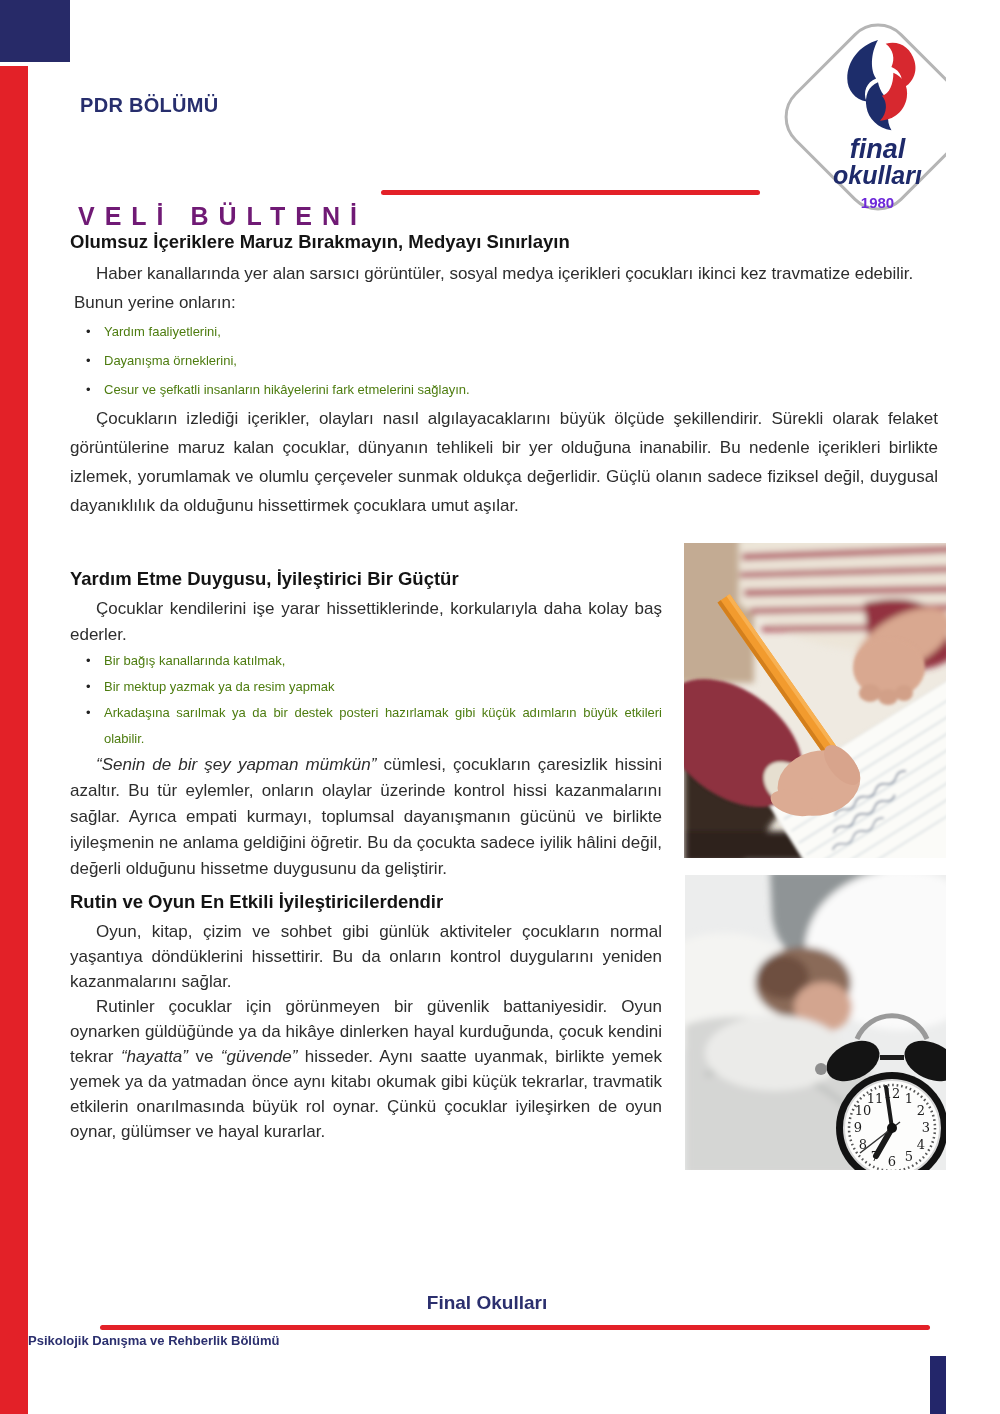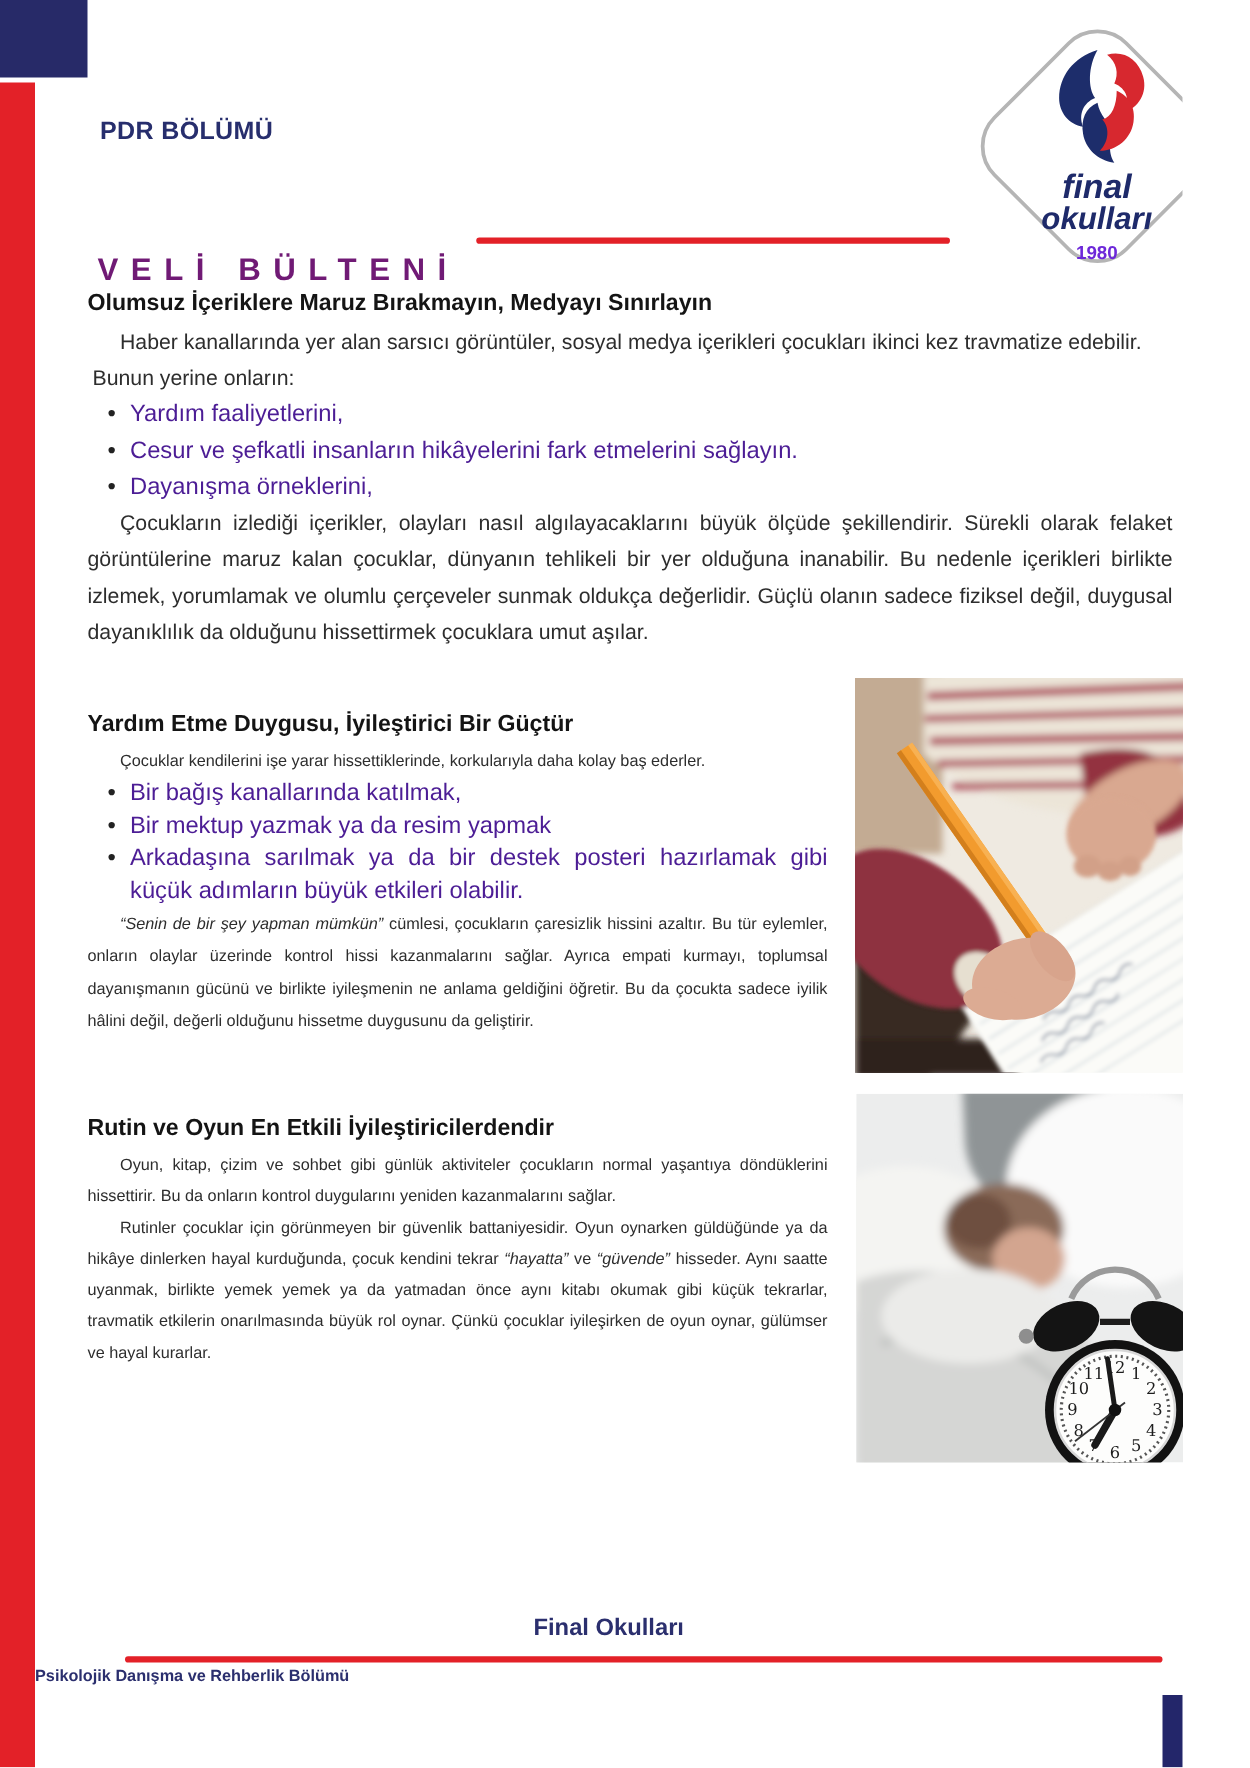--- a/index.html
+++ b/index.html
@@ -18,25 +18,25 @@
   .logo .flame{position:absolute;left:50%;top:24px;transform:translateX(-50%);}
   .logo .name1{position:absolute;left:0;width:100%;top:120px;font-size:27px;line-height:26px;font-weight:800;font-style:italic;color:#1e2a6a;}
   .logo .name2{position:absolute;left:0;width:100%;top:146px;font-size:25px;line-height:26px;font-weight:800;font-style:italic;color:#1e2a6a;}
   .logo .year{position:absolute;left:0;width:100%;top:178px;font-size:15px;color:#6d28d9;font-weight:600;}
   
   .sec1{position:absolute;left:70px;top:230px;width:868px;}
   .col{position:absolute;left:70px;width:592px;}
   .sec2{top:547px;margin-top:20px;} .sec3{top:862px;margin-top:28px;}
   h2.h{margin:0 0 5px 0;font-size:18.5px;font-weight:800;color:#141414;line-height:24px;}
   .sec1 p{margin:0;font-size:17px;line-height:29px;text-align:justify;color:#2d2d2d;}
-  .col p{margin:0;font-size:13px;text-align:justify;color:#2d2d2d;}
+  .col p{margin:0;font-size:17px;text-align:justify;color:#2d2d2d;}
   .sec2 p{line-height:26px;} .sec3 p{line-height:25px;}
   .ind{text-indent:26px;} .ind-s{padding-left:4px;}
   ul.b{margin:0;padding:0;list-style:none;}
-  ul.b li{position:relative;padding-left:21px;margin-left:13px;font-size:19px;color:#4c1d95;}
+  ul.b li{position:relative;padding-left:21px;margin-left:13px;font-size:13px;color:#4d7c0f;}
   .sec1 ul.b li{line-height:29px;} .sec2 ul.b li{line-height:26px;text-align:justify;}
   ul.b li::before{content:"•";position:absolute;left:3px;top:0;color:#222;}
   .it{font-style:italic;}
   .photo{position:absolute;display:block;}
   
   .f1{position:absolute;left:28px;right:0;top:1292px;text-align:center;font-size:19px;font-weight:800;color:#2b2f6e;}
   .f-rule{position:absolute;left:100px;top:1325px;width:830px;height:5px;background:#e32128;border-radius:3px;}
   .f2{position:absolute;left:28px;right:0;top:1333px;text-align:left;font-size:13px;font-weight:800;color:#2b2f6e;}
   .pagenum{position:absolute;left:930px;top:1356px;width:70px;height:58px;background:#23266a;color:#fff;
            font-size:30px;font-weight:700;display:flex;align-items:center;justify-content:center;}
@@ -68,22 +68,22 @@
 
   <div class="veli">VELİ BÜLTENİ</div>
   <div class="title-rule"></div>
 
   <div class="sec1">
     <h2 class="h">Olumsuz İçeriklere Maruz Bırakmayın, Medyayı Sınırlayın</h2>
     <p class="ind">Haber kanallarında yer alan sarsıcı görüntüler, sosyal medya içerikleri çocukları ikinci kez travmatize edebilir.</p>
     <p class="ind-s">Bunun yerine onların:</p>
     <ul class="b">
       <li>Yardım faaliyetlerini,</li>
+      <li>Dayanışma örneklerini,</li>
       <li>Cesur ve şefkatli insanların hikâyelerini fark etmelerini sağlayın.</li>
-      <li>Dayanışma örneklerini,</li>
     </ul>
     <p class="ind">Çocukların izlediği içerikler, olayları nasıl algılayacaklarını büyük ölçüde şekillendirir. Sürekli olarak felaket görüntülerine maruz kalan çocuklar, dünyanın tehlikeli bir yer olduğuna inanabilir. Bu nedenle içerikleri birlikte izlemek, yorumlamak ve olumlu çerçeveler sunmak oldukça değerlidir. Güçlü olanın sadece fiziksel değil, duygusal dayanıklılık da olduğunu hissettirmek çocuklara umut aşılar.</p>
   </div>
 
   <div class="col sec2">
     <h2 class="h">Yardım Etme Duygusu, İyileştirici Bir Güçtür</h2>
     <p class="ind">Çocuklar kendilerini işe yarar hissettiklerinde, korkularıyla daha kolay baş ederler.</p>
     <ul class="b">
       <li>Bir bağış kanallarında katılmak,</li>
       <li>Bir mektup yazmak ya da resim yapmak</li>

